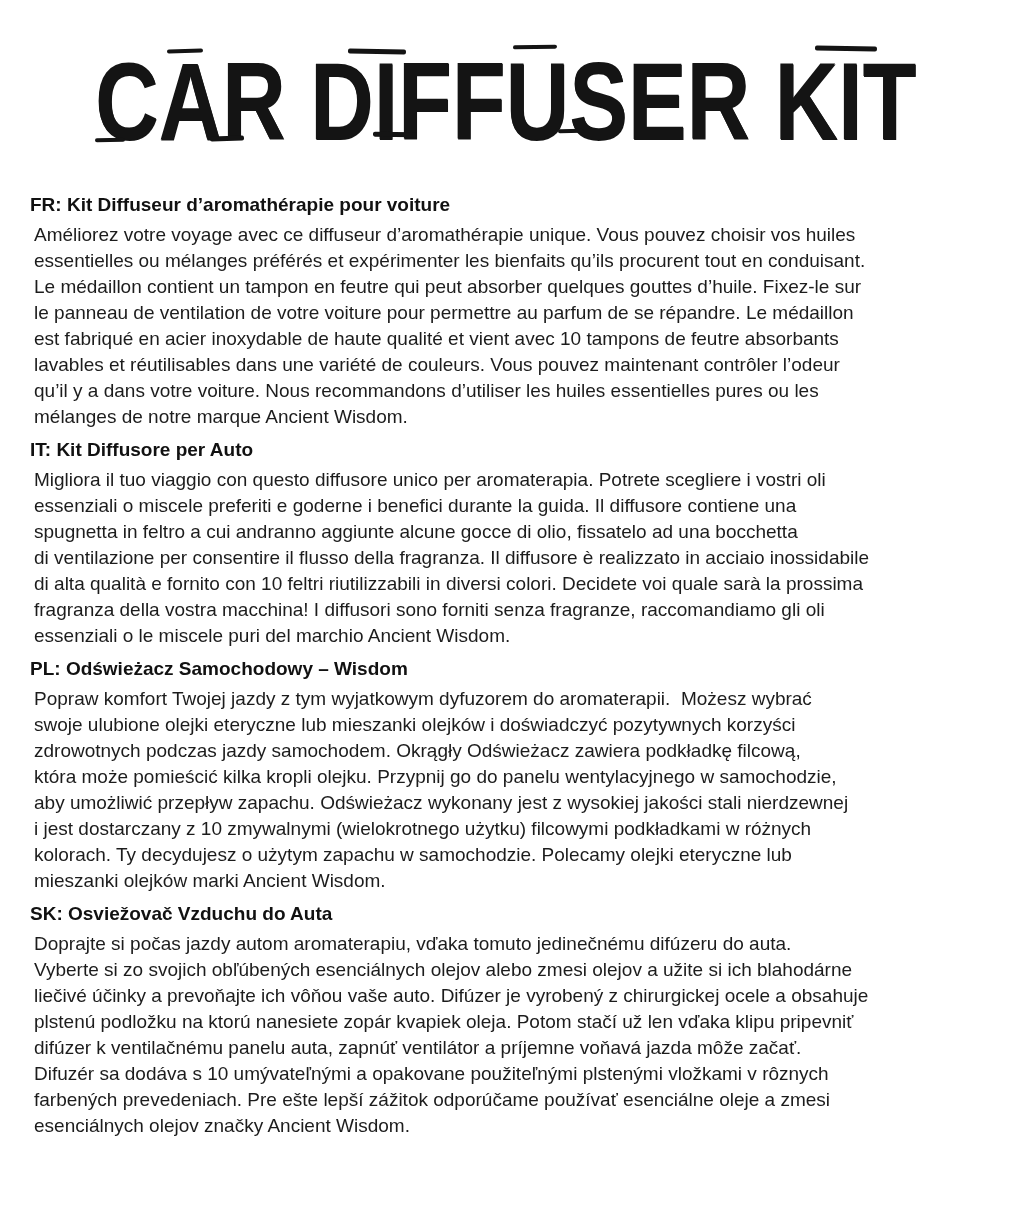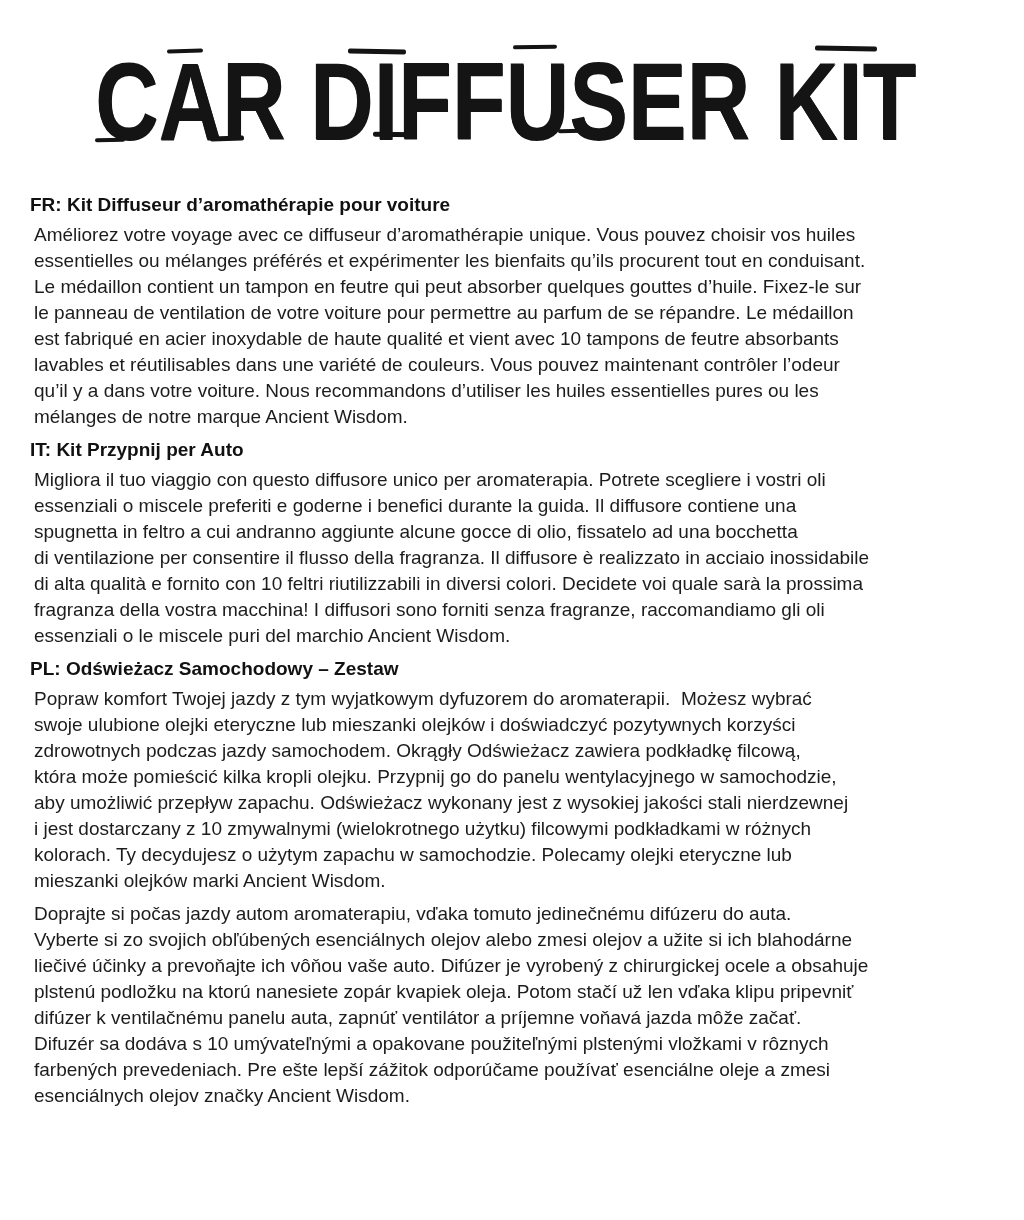--- a/index.html
+++ b/index.html
@@ -106,43 +106,44 @@
 essentielles ou mélanges préférés et expérimenter les bienfaits qu’ils procurent tout en conduisant.
 Le médaillon contient un tampon en feutre qui peut absorber quelques gouttes d’huile. Fixez-le sur
 le panneau de ventilation de votre voiture pour permettre au parfum de se répandre. Le médaillon
 est fabriqué en acier inoxydable de haute qualité et vient avec 10 tampons de feutre absorbants
 lavables et réutilisables dans une variété de couleurs. Vous pouvez maintenant contrôler l’odeur
 qu’il y a dans votre voiture. Nous recommandons d’utiliser les huiles essentielles pures ou les
 mélanges de notre marque Ancient Wisdom.</p>
     </section>
 
     <section class="section">
-      <h2>IT: Kit Przypnij per Auto</h2>
+      <h2>IT: Kit Diffusore per Auto</h2>
       <p>Migliora il tuo viaggio con questo diffusore unico per aromaterapia. Potrete scegliere i vostri oli
 essenziali o miscele preferiti e goderne i benefici durante la guida. Il diffusore contiene una
 spugnetta in feltro a cui andranno aggiunte alcune gocce di olio, fissatelo ad una bocchetta
 di ventilazione per consentire il flusso della fragranza. Il diffusore è realizzato in acciaio inossidabile
 di alta qualità e fornito con 10 feltri riutilizzabili in diversi colori. Decidete voi quale sarà la prossima
 fragranza della vostra macchina! I diffusori sono forniti senza fragranze, raccomandiamo gli oli
 essenziali o le miscele puri del marchio Ancient Wisdom.</p>
     </section>
 
     <section class="section">
-      <h2>PL: Odświeżacz Samochodowy – Zestaw</h2>
+      <h2>PL: Odświeżacz Samochodowy – Wisdom</h2>
       <p>Popraw komfort Twojej jazdy z tym wyjatkowym dyfuzorem do aromaterapii.  Możesz wybrać
 swoje ulubione olejki eteryczne lub mieszanki olejków i doświadczyć pozytywnych korzyści
 zdrowotnych podczas jazdy samochodem. Okrągły Odświeżacz zawiera podkładkę filcową,
 która może pomieścić kilka kropli olejku. Przypnij go do panelu wentylacyjnego w samochodzie,
 aby umożliwić przepływ zapachu. Odświeżacz wykonany jest z wysokiej jakości stali nierdzewnej
 i jest dostarczany z 10 zmywalnymi (wielokrotnego użytku) filcowymi podkładkami w różnych
 kolorach. Ty decydujesz o użytym zapachu w samochodzie. Polecamy olejki eteryczne lub
 mieszanki olejków marki Ancient Wisdom.</p>
     </section>
 
     <section class="section">
+      <h2>SK: Osviežovač Vzduchu do Auta</h2>
       <p>Doprajte si počas jazdy autom aromaterapiu, vďaka tomuto jedinečnému difúzeru do auta.
 Vyberte si zo svojich obľúbených esenciálnych olejov alebo zmesi olejov a užite si ich blahodárne
 liečivé účinky a prevoňajte ich vôňou vaše auto. Difúzer je vyrobený z chirurgickej ocele a obsahuje
 plstenú podložku na ktorú nanesiete zopár kvapiek oleja. Potom stačí už len vďaka klipu pripevniť
 difúzer k ventilačnému panelu auta, zapnúť ventilátor a príjemne voňavá jazda môže začať.
 Difuzér sa dodáva s 10 umývateľnými a opakovane použiteľnými plstenými vložkami v rôznych
 farbených prevedeniach. Pre ešte lepší zážitok odporúčame používať esenciálne oleje a zmesi
 esenciálnych olejov značky Ancient Wisdom.</p>
     </section>
 

